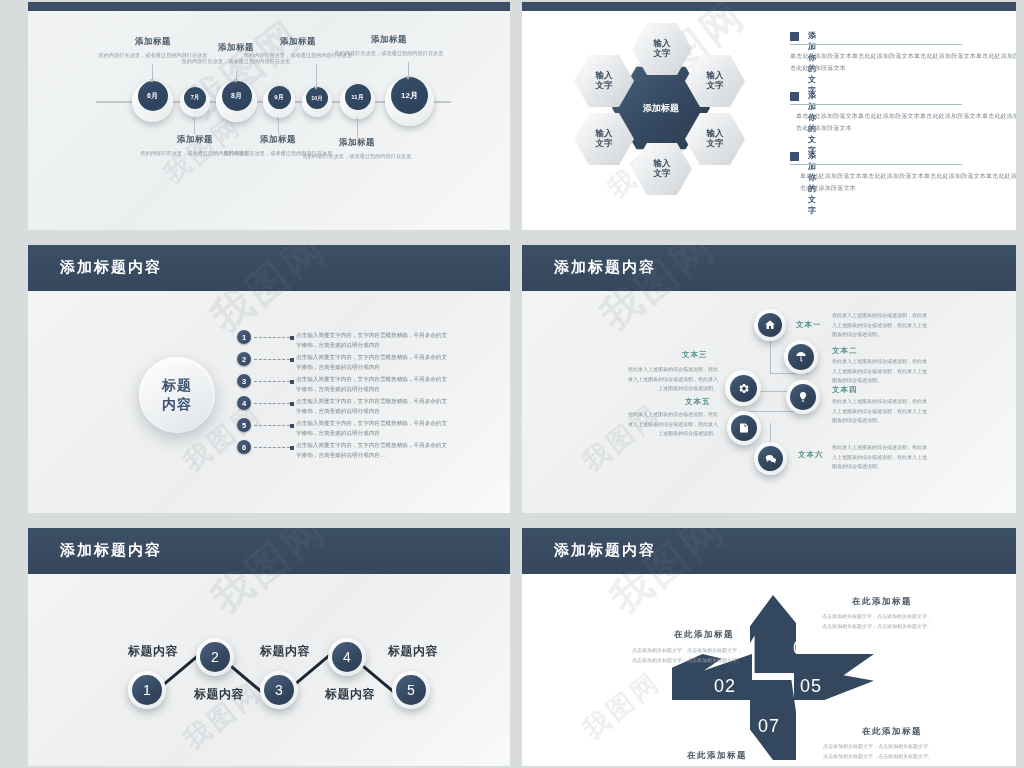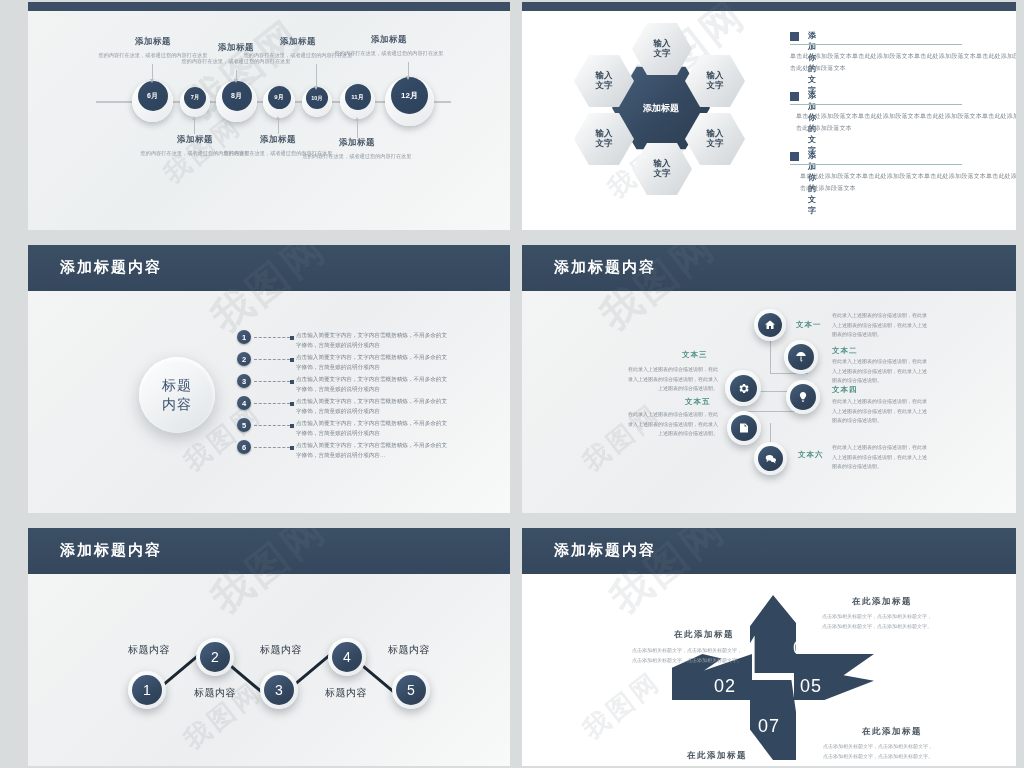--- a/index.html
+++ b/index.html
@@ -94,21 +94,21 @@
     font-size:6px;color:#7c858d;line-height:2.0;letter-spacing:.2px;}
 
   
   .bigcircle{
     position:absolute;border-radius:50%;
     background:linear-gradient(145deg,#ffffff 0%,#eceff1 60%,#dfe3e6 100%);
     box-shadow:0 6px 16px rgba(70,80,90,.28), inset 0 2px 4px #fff;
     display:flex;align-items:center;justify-content:center;
     text-align:center;
   }
-  .bigcircle span{font-size:14px;font-weight:normal;color:#3d5270;line-height:1.35;letter-spacing:1px;}
+  .bigcircle span{font-size:14px;font-weight:bold;color:#3d5270;line-height:1.35;letter-spacing:1px;}
   .numdot{
     position:absolute;width:14px;height:14px;border-radius:50%;
     background:linear-gradient(145deg,#4a5f7c 0%,#33475f 100%);
     color:#fff;font-size:7.5px;font-weight:bold;
     display:flex;align-items:center;justify-content:center;
     box-shadow:0 1px 2px rgba(0,0,0,.28);
   }
   .dash{position:absolute;height:1px;border-top:1px dashed #8e979f;}
   .dash:after{content:"";position:absolute;right:-4px;top:-2.5px;width:4px;height:4px;background:#3a4d63;}
   .li{position:absolute;width:152px;font-size:5.6px;color:#78828b;line-height:1.85;}
@@ -135,21 +135,21 @@
     background:linear-gradient(145deg,#ffffff 0%,#e6e9eb 100%);
     box-shadow:0 4px 8px rgba(60,70,80,.32);
     display:flex;align-items:center;justify-content:center;
   }
   .zc i{
     display:flex;align-items:center;justify-content:center;border-radius:50%;
     background:linear-gradient(145deg,#4a6080 0%,#33475f 60%,#2c3e54 100%);
     color:#fff;font-style:normal;font-weight:normal;
   }
   .zseg{position:absolute;height:3px;background:#1b2733;transform-origin:0 50%;border-radius:2px;}
-  .zlbl{position:absolute;font-size:10px;font-weight:normal;color:#2e3a46;letter-spacing:.5px;}
+  .zlbl{position:absolute;font-size:12px;font-weight:bold;color:#2e3a46;letter-spacing:.5px;}
 
   
   .blade{position:absolute;background:#33485f;}
   .pn{position:absolute;color:#fff;font-size:18px;letter-spacing:1px;}
   .ptitle{position:absolute;font-size:8.5px;font-weight:bold;color:#4a5662;letter-spacing:1.5px;}
   .pbody{position:absolute;font-size:5px;color:#9aa2a9;line-height:1.9;}
 </style>
 </head>
 <body>
 

